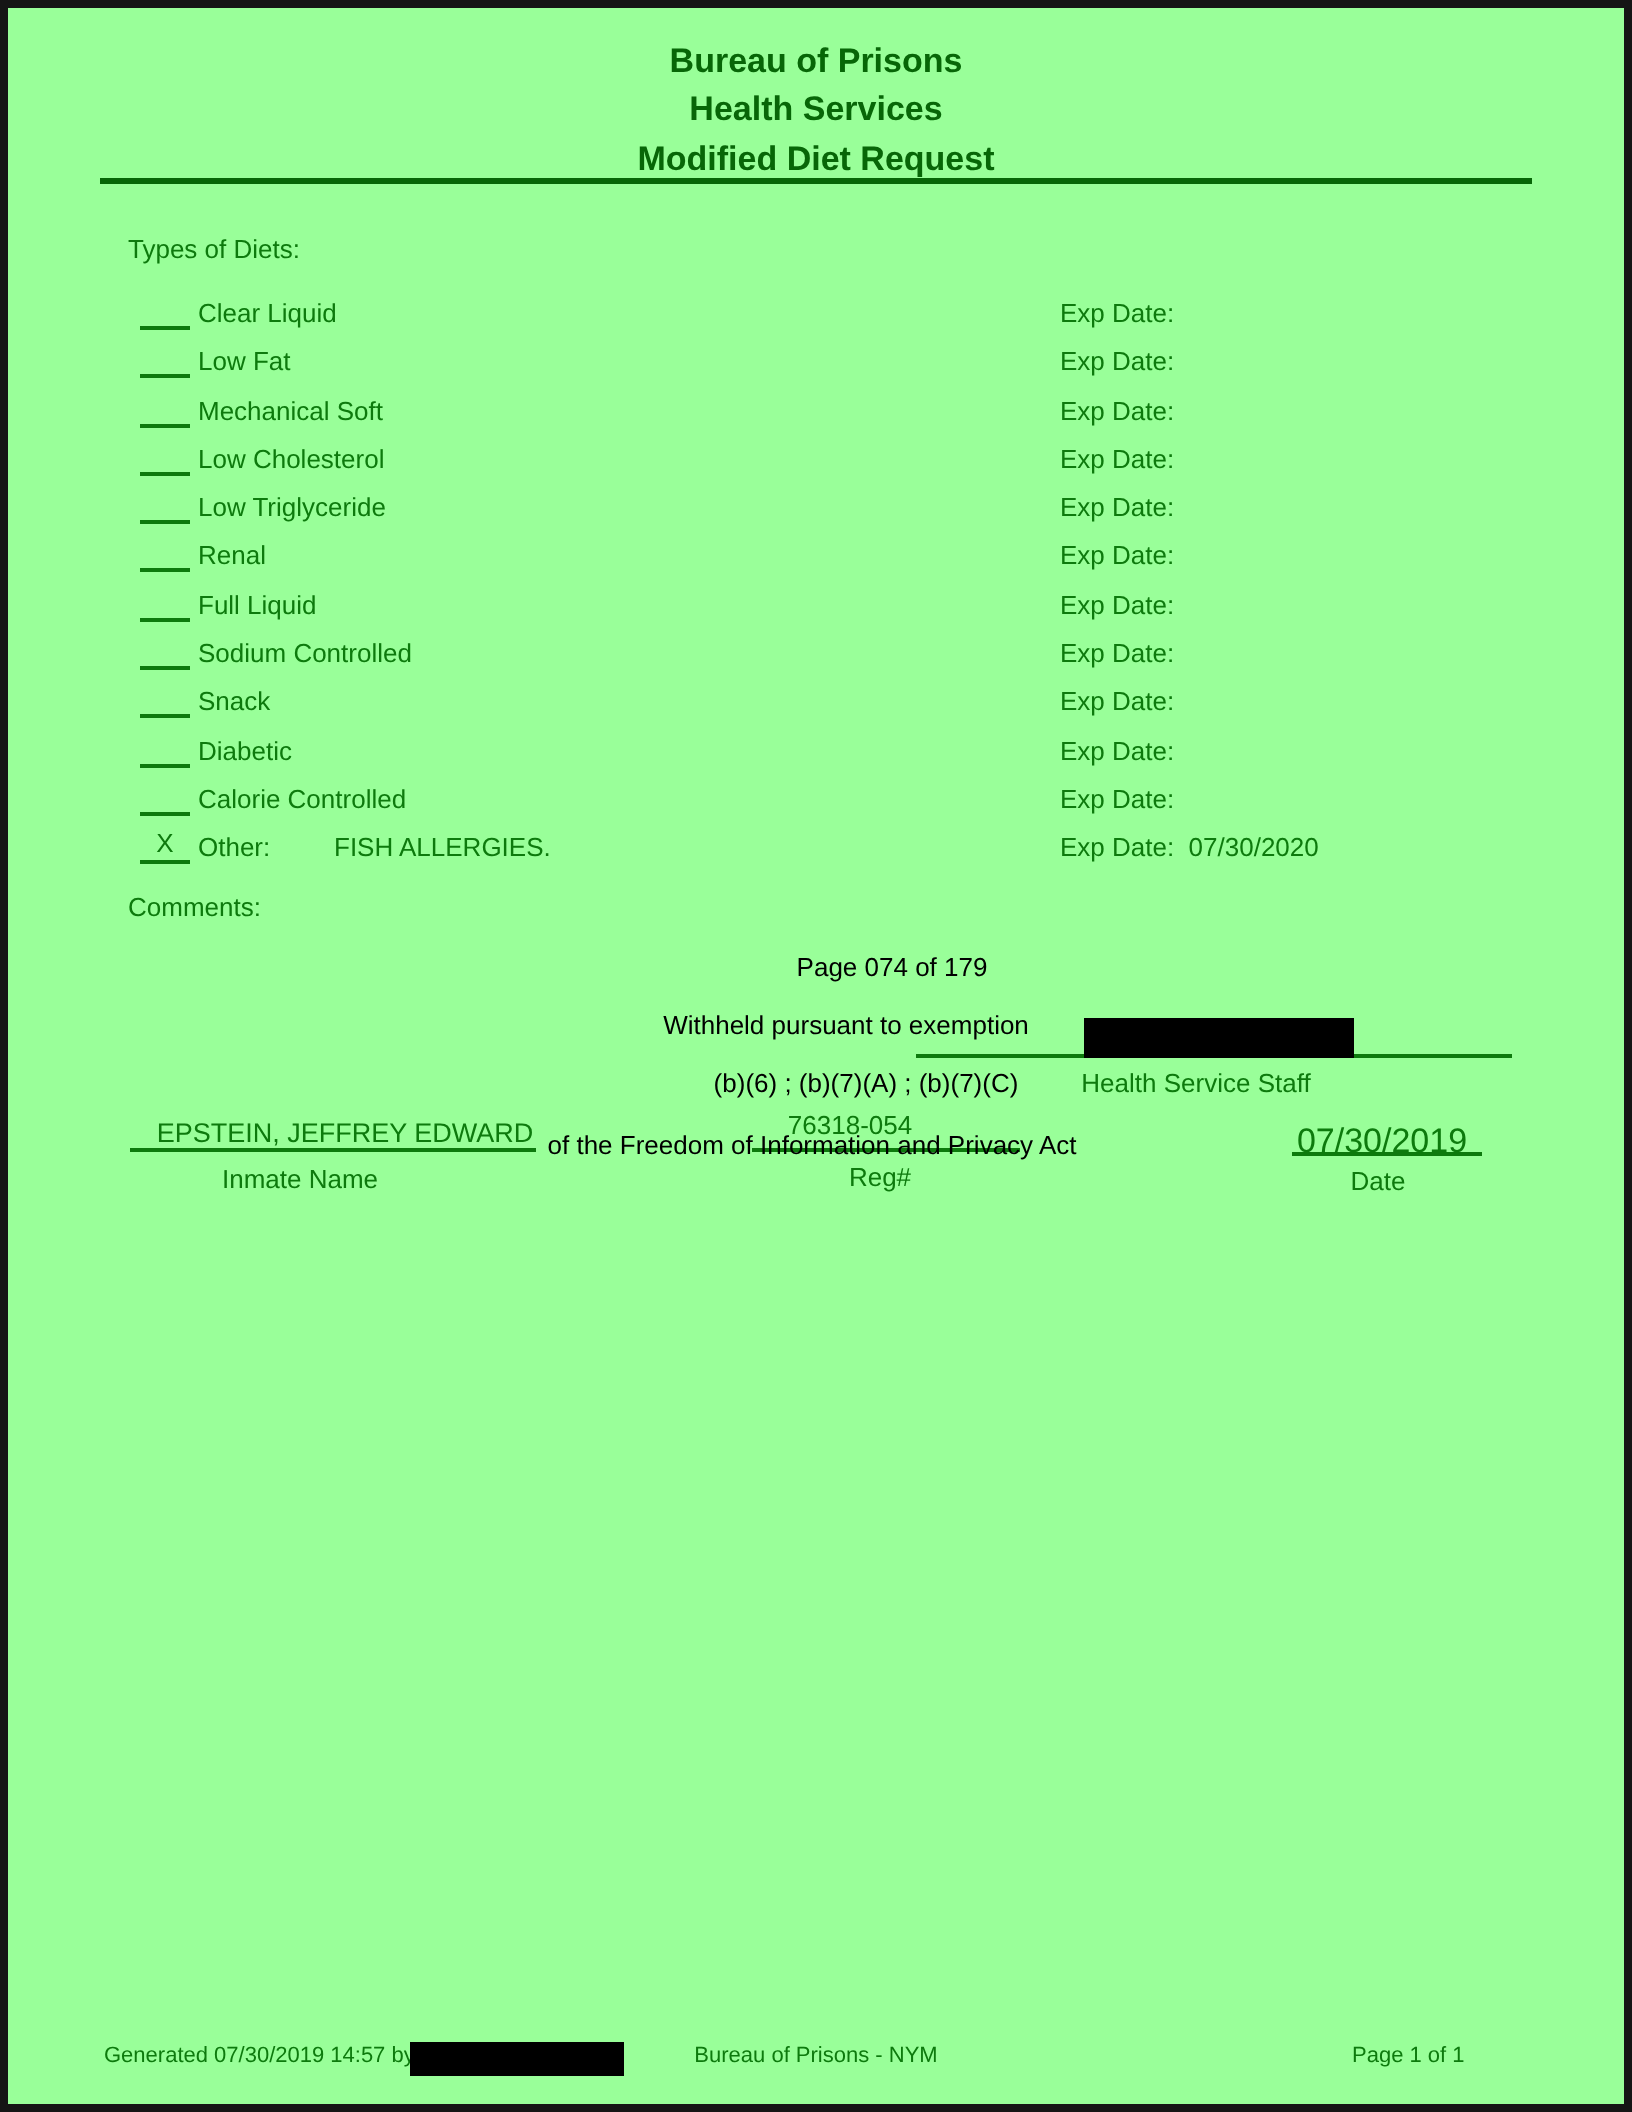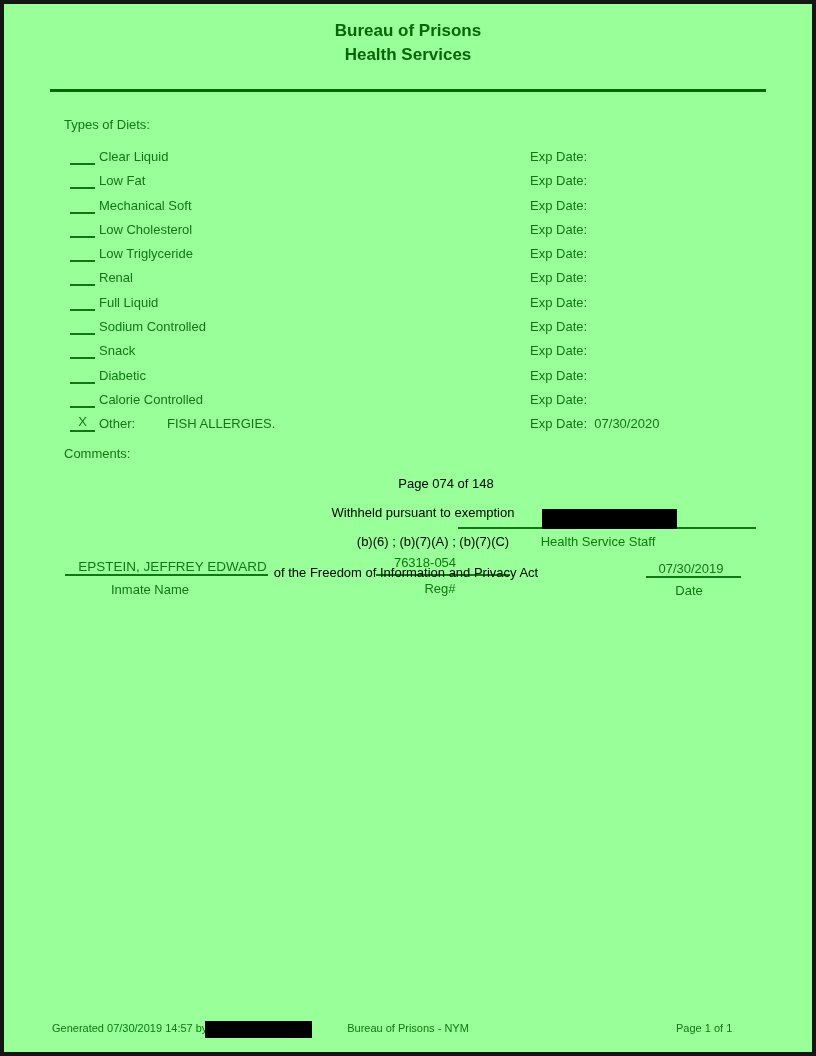--- a/index.html
+++ b/index.html
@@ -45,37 +45,38 @@
 
   .sig-line { position:absolute; height:2px; background:var(--green,#0d7a0d); z-index:1; }
   .staff-line  { left:458px; top:527px; width:298px; }
   .inmate-line { left:65px;  top:574px; width:203px; }
   .reg-line    { left:376px; top:574px; width:134px; }
   .date-line   { left:646px; top:576px; width:95px;  }
 
   .staff-label  { left:598px; top:534px; font-size:13px; }
   .inmate-name  { left:166px; top:559px; font-size:13.5px;padding-left:13px; }
   .reg-number   { left:425px; top:555px; font-size:13px; z-index:2; }
-  .date-value   { left:691px; top:561px; font-size:13px; }
+  .date-value   { left:691px; top:561px; font-size:17px; }
   .inmate-label { left:150px; top:582px; font-size:13px; }
   .reg-label    { left:440px; top:581px; font-size:13px; }
   .date-label   { left:689px; top:583px; font-size:13px; }
 
   .footer-text { font-size:11px; top:1022px; }
   .footer-generated { left:52px; }
   .footer-center { left:408px; }
   .footer-page { left:676px; }
 </style>
 </head>
 <body>
 
 <div class="page">
 
   <div class="abs ctr title-line" style="left:408px; top:21px;">Bureau of Prisons</div>
   <div class="abs ctr title-line" style="left:408px; top:45px;">Health Services</div>
+  <div class="abs ctr title-line" style="left:408px; top:70px;">Modified Diet Request</div>
   <div class="title-rule"></div>
 
   <div class="abs diets-heading">Types of Diets:</div>
   <div class="diet-rows" id="diet-rows">
       <div class="diet-row">
         <span class="diet-blank"></span>
         <span class="diet-label">Clear Liquid</span>
         <span class="exp-date">Exp Date:</span>
       </div>
       <div class="diet-row">
@@ -131,21 +132,21 @@
       <div class="diet-row">
         <span class="diet-blank">X</span>
         <span class="diet-label">Other:</span>
         <span class="diet-value">FISH ALLERGIES.</span>
         <span class="exp-date">Exp Date:  07/30/2020</span>
       </div>
     </div>
 
   <div class="abs comments-label">Comments:</div>
 
-  <div class="abs ctr stamp stamp-pagenote">Page 074 of 148</div>
+  <div class="abs ctr stamp stamp-pagenote">Page 074 of 179</div>
   <div class="abs ctr stamp stamp-line1">Withheld pursuant to exemption</div>
   <div class="abs ctr stamp stamp-line2">(b)(6) ; (b)(7)(A) ; (b)(7)(C)</div>
   <div class="abs ctr stamp stamp-line3">of the Freedom of Information and Privacy Act</div>
 
   <div class="redaction staff-redaction"></div>
   <div class="sig-line staff-line"></div>
   <div class="abs ctr staff-label">Health Service Staff</div>
 
   <div class="abs ctr inmate-name">EPSTEIN, JEFFREY EDWARD</div>
   <div class="sig-line inmate-line"></div>

